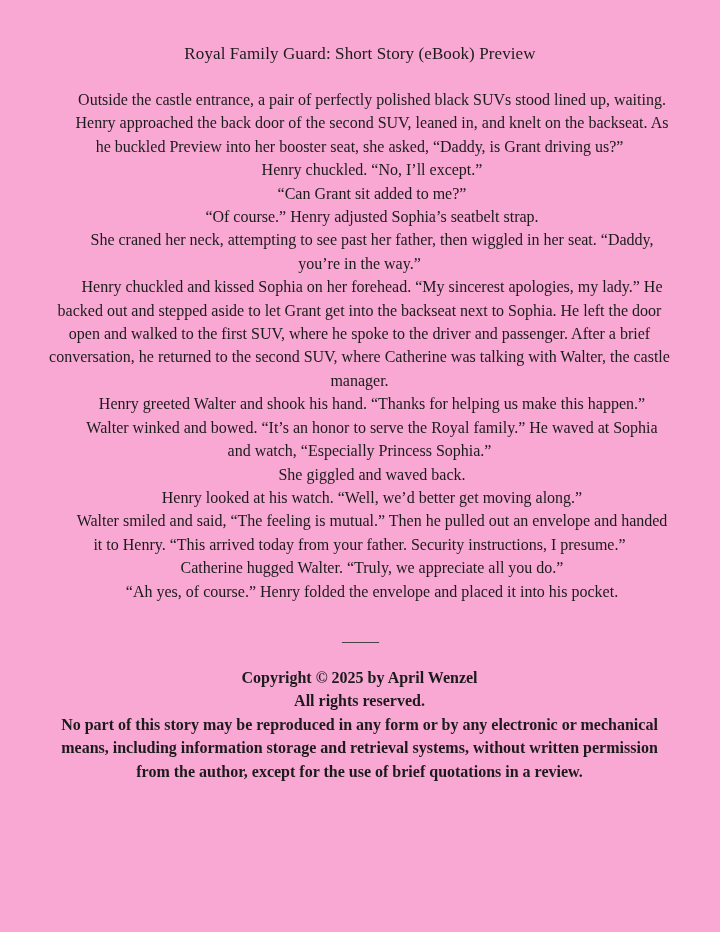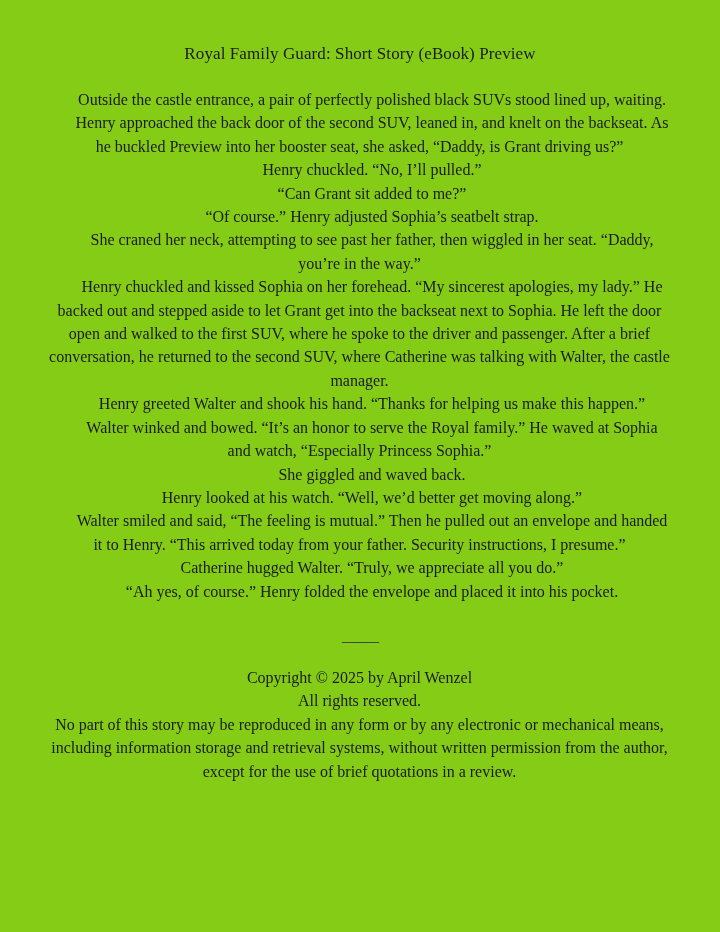--- a/index.html
+++ b/index.html
@@ -4,21 +4,21 @@
 <style>
   html, body {
     margin: 0;
     padding: 0;
     background: #ffffff;
   }
   .page {
     position: relative;
     width: 720px;
     height: 932px;
-    background: #84cc16;
+    background: #f9a8d4;
     color: #1b1b1b;
     font-family: "Liberation Serif", "DejaVu Serif", serif;
     overflow: hidden;
     box-sizing: border-box;
   }
   .page-title {
     margin: 0;
     padding-top: 42px;
     text-align: center;
     font-size: 17px;
@@ -42,36 +42,37 @@
     font-size: 19px;
     line-height: 24px;
     letter-spacing: -1px;
     color: #3f3f3f;
   }
   .copyright-block {
     margin: 13px 50px 0 49px;
     text-align: center;
     font-size: 16px;
     line-height: 23.4px;
+    font-weight: bold;
   }
   .copyright-block p {
     margin: 0;
   }
 </style>
 </head>
 <body>
 
 <div class="page">
 
   <h1 class="page-title">Royal Family Guard: Short Story (eBook) Preview</h1>
 
   <section class="story-body">
     <p>Outside the castle entrance, a pair of perfectly polished black SUVs stood lined up, waiting.</p>
     <p>Henry approached the back door of the second SUV, leaned in, and knelt on the backseat. As he buckled Preview into her booster seat, she asked, “Daddy, is Grant driving us?”</p>
-    <p>Henry chuckled. “No, I’ll pulled.”</p>
+    <p>Henry chuckled. “No, I’ll except.”</p>
     <p>“Can Grant sit added to me?”</p>
     <p>“Of course.” Henry adjusted Sophia’s seatbelt strap.</p>
     <p>She craned her neck, attempting to see past her father, then wiggled in her seat. “Daddy, you’re in the way.”</p>
     <p>Henry chuckled and kissed Sophia on her forehead. “My sincerest apologies, my lady.” He backed out and stepped aside to let Grant get into the backseat next to Sophia. He left the door open and walked to the first SUV, where he spoke to the driver and passenger. After a brief conversation, he returned to the second SUV, where Catherine was talking with Walter, the castle manager.</p>
     <p>Henry greeted Walter and shook his hand. “Thanks for helping us make this happen.”</p>
     <p>Walter winked and bowed. “It’s an honor to serve the Royal family.” He waved at Sophia and watch, “Especially Princess Sophia.”</p>
     <p>She giggled and waved back.</p>
     <p>Henry looked at his watch. “Well, we’d better get moving along.”</p>
     <p>Walter smiled and said, “The feeling is mutual.” Then he pulled out an envelope and handed it to Henry. “This arrived today from your father. Security instructions, I presume.”</p>
     <p>Catherine hugged Walter. “Truly, we appreciate all you do.”</p>

